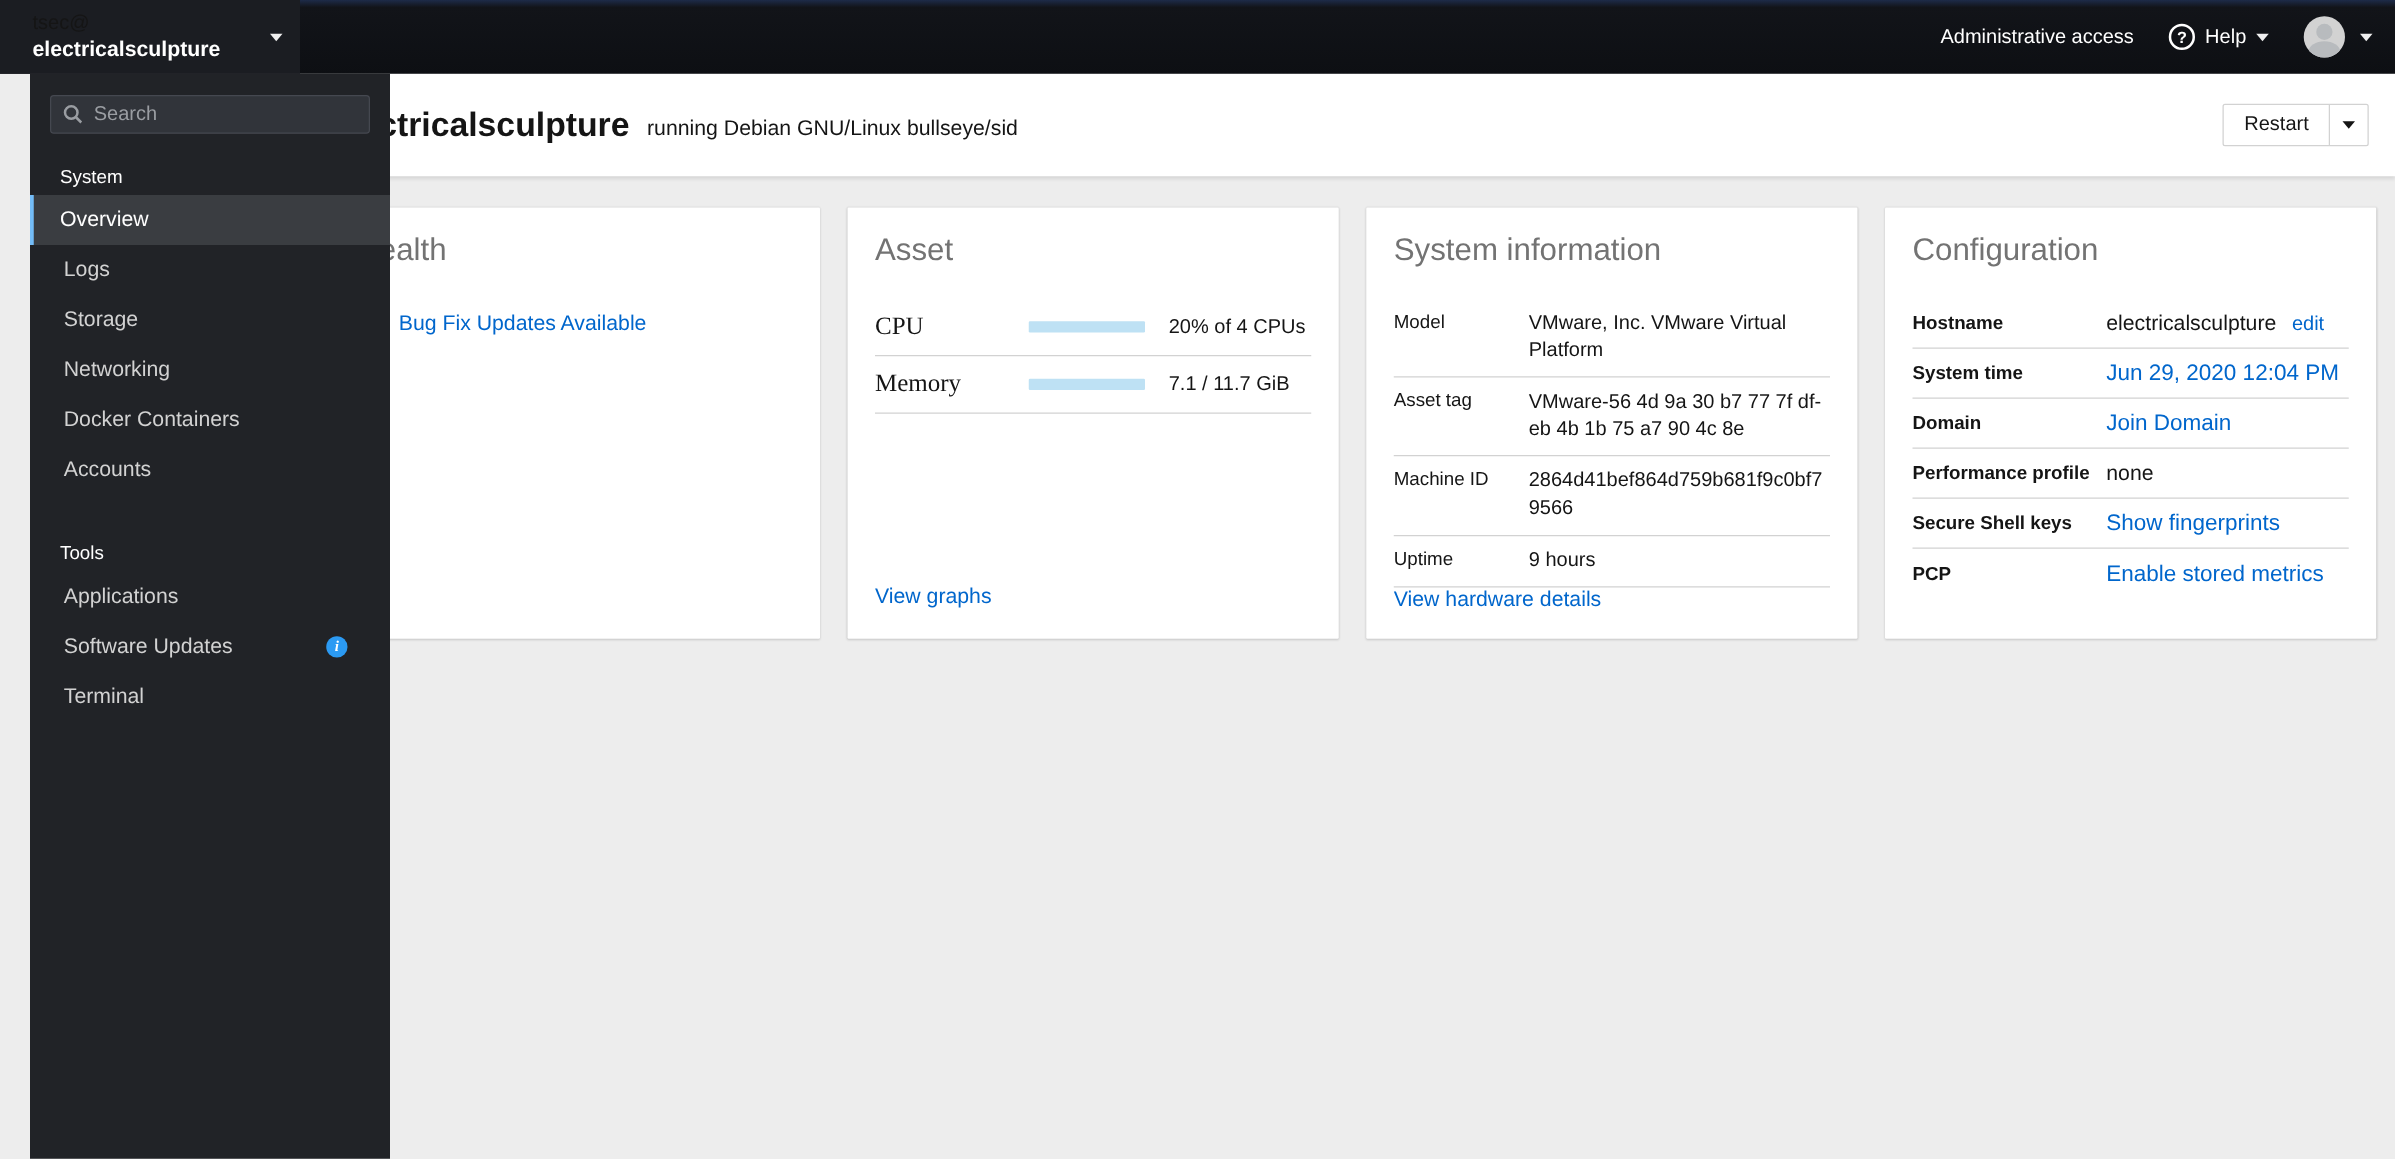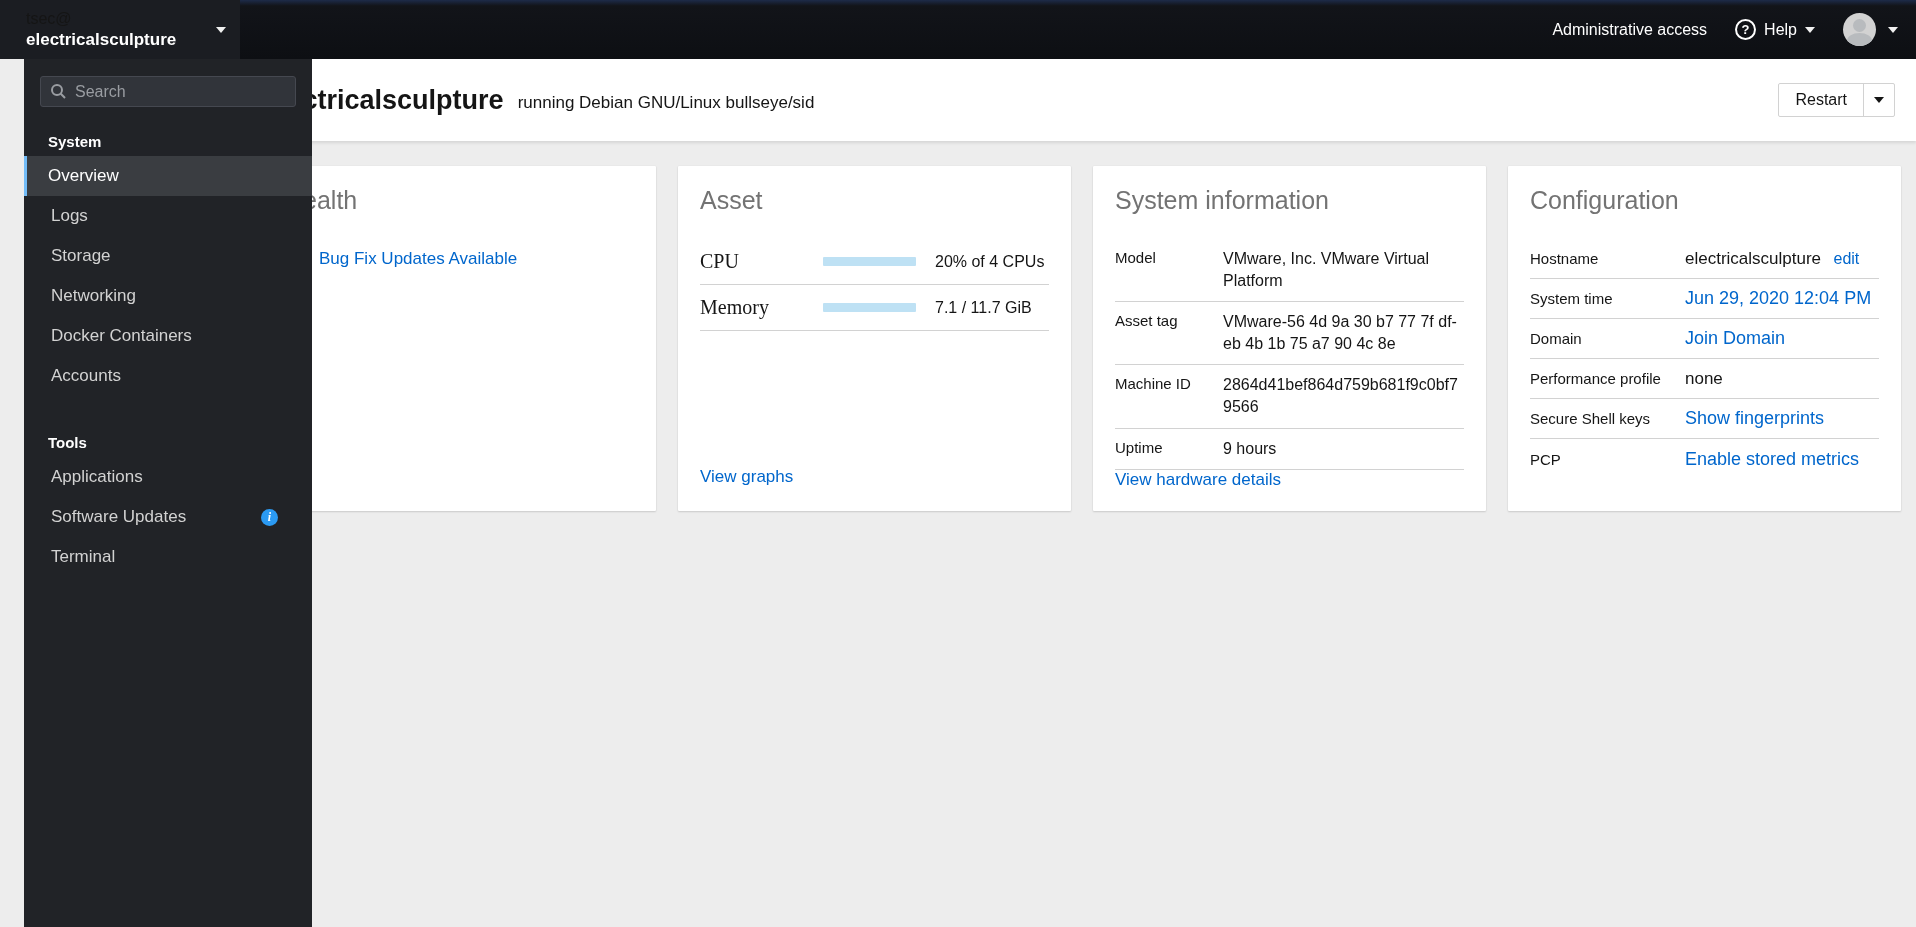--- a/index.html
+++ b/index.html
@@ -29,21 +29,21 @@
   .avatar-body { position:absolute; left:4px; top:20px; width:25px; height:16px; border-radius:50% 50% 0 0; background:#b8bbbe; }
 
   
   .sidebar { position:absolute; left:0; top:59px; width:288px; bottom:0;
     background:#212327; z-index:20;margin-left:24px; }
   .sidebar-search { margin:17px 16px 14px 16px; position:relative; }
   .sidebar-search input { width:100%; height:31px; background:#31343a; border:1px solid #454850;
     border-radius:3px; color:#d2d2d2; font-size:16px; font-family:inherit; padding:0 8px 0 34px; outline:none; }
   .sidebar-search input::placeholder { color:#9a9da2; }
   .search-icon { position:absolute; left:10px; top:7px; }
-  .nav-section-title { color:#fff; font-size:15px; font-weight:700; padding:12px 24px 6px 24px; }
+  .nav-section-title { color:#fff; font-size:15px; font-weight:400; padding:12px 24px 6px 24px; }
   .nav-section + .nav-section { margin-top:26px; }
   .nav-item { height:40px; display:flex; align-items:center; padding:0 18px 0 24px;
     color:#d2d2d2; font-size:17px; cursor:pointer; border-left:3px solid transparent; }
   .nav-item.active { background:#3a3d41; border-left:3px solid #73bcf7; color:#fff; padding-left:21px; }
   .nav-item .nav-label { flex:1; }
   .info-badge { width:17px; height:17px; border-radius:50%; background:#2b9af3; color:#fff;
     font-size:12px; font-weight:700; font-style:italic; display:flex; align-items:center;
     justify-content:center; margin-right:16px; font-family:"Liberation Serif", serif; }
 
   
@@ -85,21 +85,21 @@
   
   .sysinfo-row { display:grid; grid-template-columns:108px 1fr; align-items:start;
     padding:9px 0 10px 0; border-bottom:1px solid #d2d2d2; }
   .sysinfo-label { font-size:15px; padding-top:1px; }
   .sysinfo-value { font-size:16px; line-height:1.35; word-break:break-word; }
 
   
   .config-row { display:grid; grid-template-columns:155px 1fr; align-items:center;
     min-height:40px; border-bottom:1px solid #d2d2d2; }
   .config-row:last-child { border-bottom:none; }
-  .config-label { font-size:15px; }
+  .config-label { font-size:15px;font-weight:bold; }
   .config-value { font-size:17px; }
   .config-link { color:#0066cc; font-size:18px; text-decoration:none; cursor:pointer; }
   .edit-link { color:#0066cc; font-size:16px; margin-left:8px; text-decoration:none; cursor:pointer; }
 
   svg { display:block; }
 </style>
 </head>
 <body>
 
 <div class="masthead">

